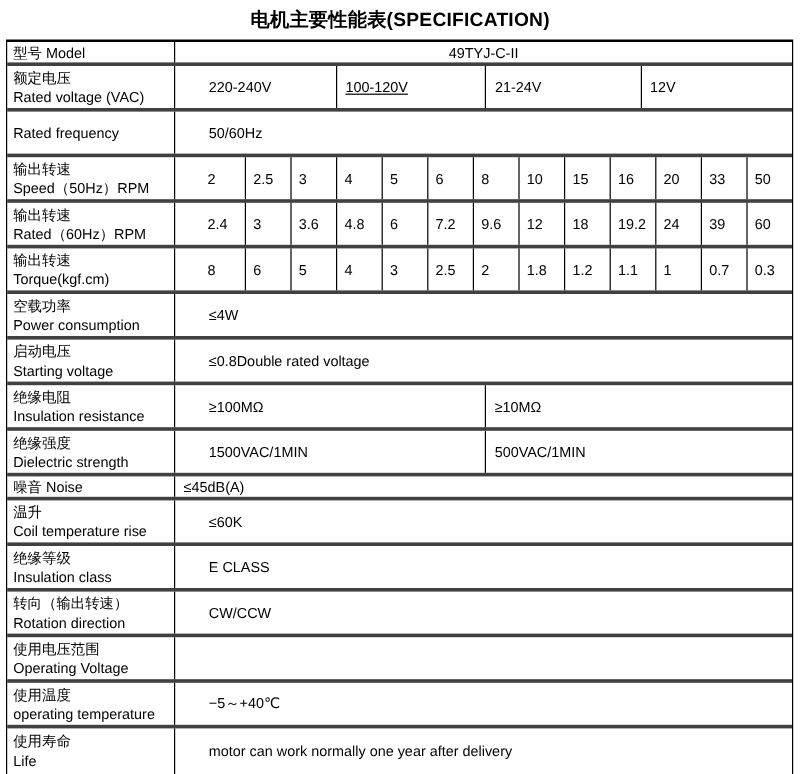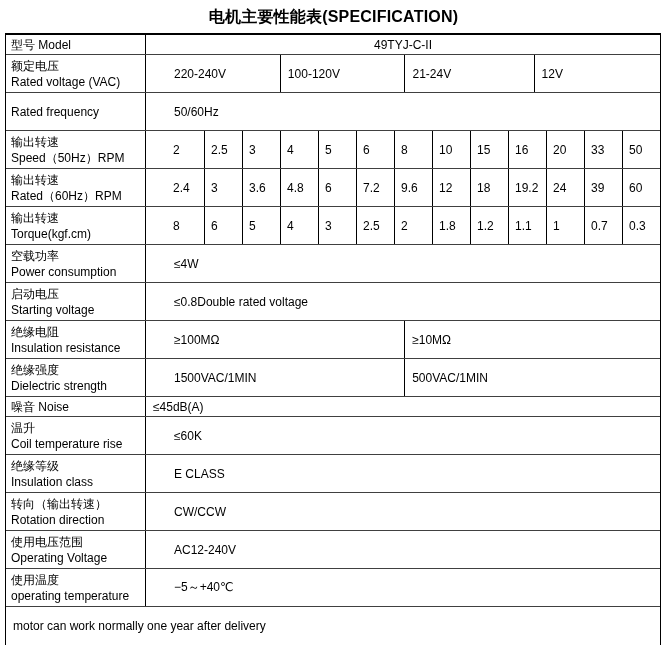--- a/index.html
+++ b/index.html
@@ -19,21 +19,21 @@
     letter-spacing: 0.2px;
   }
   .tbl {
     margin-left: 5px;
     width: 656px;
     border: 1px solid #000;
     border-top-width: 2px;
   }
   .row {
     display: flex;
-    border-bottom: 1px solid #404040;
+    border-bottom: 3px solid #404040;
     width: 100%;
   }
   .row:last-child { border-bottom: none; }
   .row.std  { height: 38px; gap: 21px; }
   .row.thin { height: 20px; }
   .lbl {
     width: 140px;
     min-width: 140px;
     border-right: 1px solid #000;
     display: flex;
@@ -50,21 +50,21 @@
     padding-left: 7px;
     overflow: hidden;
     white-space: nowrap;
   }
   .cell:last-child { border-right: none; }
   .cell.center { justify-content: center; padding-left: 0; }
   .cell.sm { padding-left: 6px; }
   
   .ceq  { flex: 1 1 0; }
   .c118 { flex: 118 118 0; }
-  .c130 { flex: 130 130 0; }
+  .c130 { flex: 130 130 0; text-decoration: underline; }
   .c135 { flex: 135 135 0; }
   .c132 { flex: 132 132 0; }
   .c248 { flex: 248 248 0; }
   .c267 { flex: 267 267 0; }
 </style>
 </head>
 <body>
 
 <div class="page">
 
@@ -248,35 +248,36 @@
       <div class="cells">
         <div class="cell ceq">CW/CCW</div>
       </div>
     </div>
 
     <div class="row std">
       <div class="lbl">
         <span>使用电压范围</span>
         <span>Operating Voltage</span>
       </div>
-      <div class="cells">
-        <div class="cell ceq">AC12-240V</div>
-      </div>
     </div>
 
     <div class="row std">
       <div class="lbl">
         <span>使用温度</span>
         <span>operating temperature</span>
       </div>
       <div class="cells">
         <div class="cell ceq">−5～+40℃</div>
       </div>
     </div>
 
     <div class="row std">
+      <div class="lbl">
+        <span>使用寿命</span>
+        <span>Life</span>
+      </div>
       <div class="cells">
         <div class="cell ceq">motor can work normally one year after delivery</div>
       </div>
     </div>
 
   </div>
 </div>
 
 </body></html>

